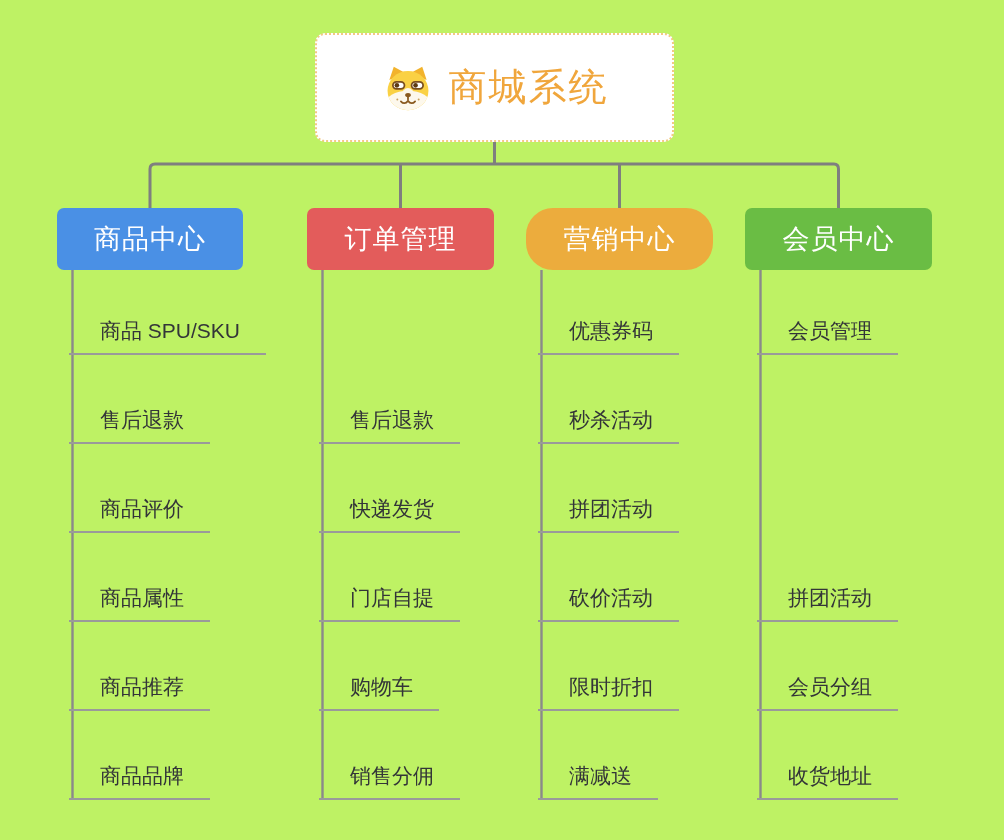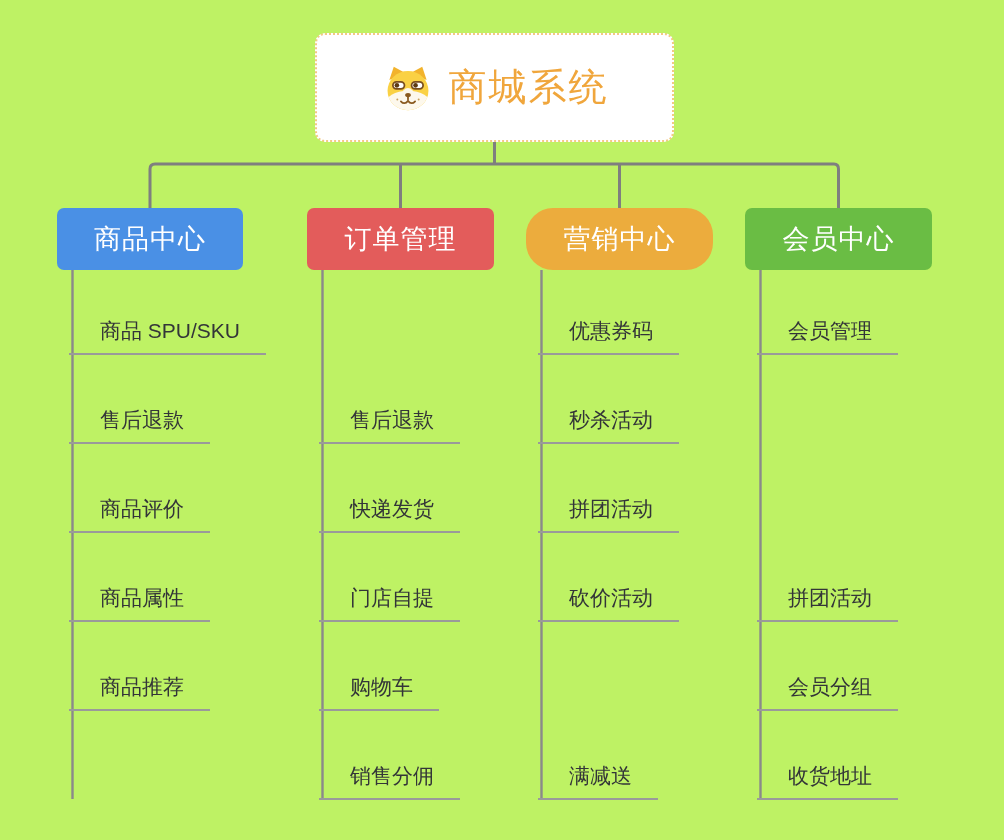--- a/index.html
+++ b/index.html
@@ -102,37 +102,39 @@
     <span class="root-title" style="color: rgb(240, 166, 60);">商城系统</span>
   </div>
 
   <div class="branch" style="left:57px;width:186px;">
     <div class="branch-header" style="background-color: rgb(74, 144, 229);">商品中心</div>
     <div class="branch-item item-0 item-left">商品 SPU/SKU</div>
     <div class="branch-item item-1 item-left">售后退款</div>
     <div class="branch-item item-2 item-left">商品评价</div>
     <div class="branch-item item-4 item-left">商品推荐</div>
     <div class="branch-item item-3 item-left">商品属性</div>
+    <div class="branch-item item-5 item-left">商品品牌</div>
   </div>
 
   <div class="branch" style="left:307px;width:187px;">
     <div class="branch-header" style="background-color: rgb(227, 92, 91);">订单管理</div>
     <div class="branch-item item-1 item-left">售后退款</div>
     <div class="branch-item item-2 item-left">快递发货</div>
     <div class="branch-item item-3 item-left">门店自提</div>
     <div class="branch-item item-4 item-left">购物车</div>
     <div class="branch-item item-5 item-left">销售分佣</div>
   </div>
 
   <div class="branch" style="left:526px;width:187px;">
     <div class="branch-header" style="background-color: rgb(236, 172, 61); border-radius: 27px;">营销中心</div>
     <div class="branch-item item-0 item-left">优惠券码</div>
     <div class="branch-item item-2 item-left">拼团活动</div>
     <div class="branch-item item-1 item-left">秒杀活动</div>
     <div class="branch-item item-3 item-left">砍价活动</div>
+    <div class="branch-item item-4 item-left">限时折扣</div>
     <div class="branch-item item-5 item-left">满减送</div>
   </div>
 
   <div class="branch" style="left:745px;width:187px;">
     <div class="branch-header" style="background-color: rgb(106, 189, 68);">会员中心</div>
     <div class="branch-item item-0 item-left">会员管理</div>
     <div class="branch-item item-3 item-left">拼团活动</div>
     <div class="branch-item item-4 item-left">会员分组</div>
     <div class="branch-item item-5 item-left">收货地址</div>
   </div>

